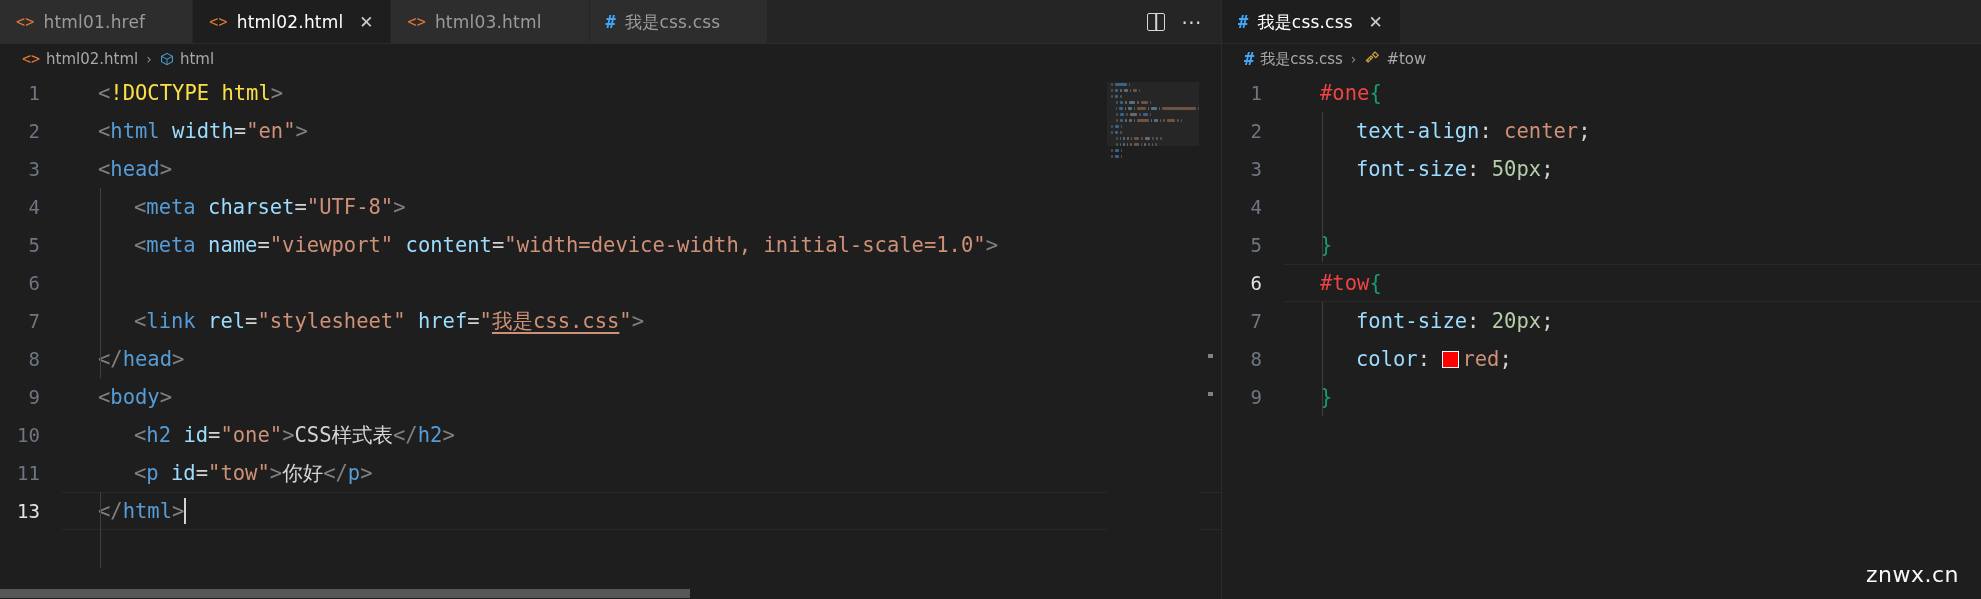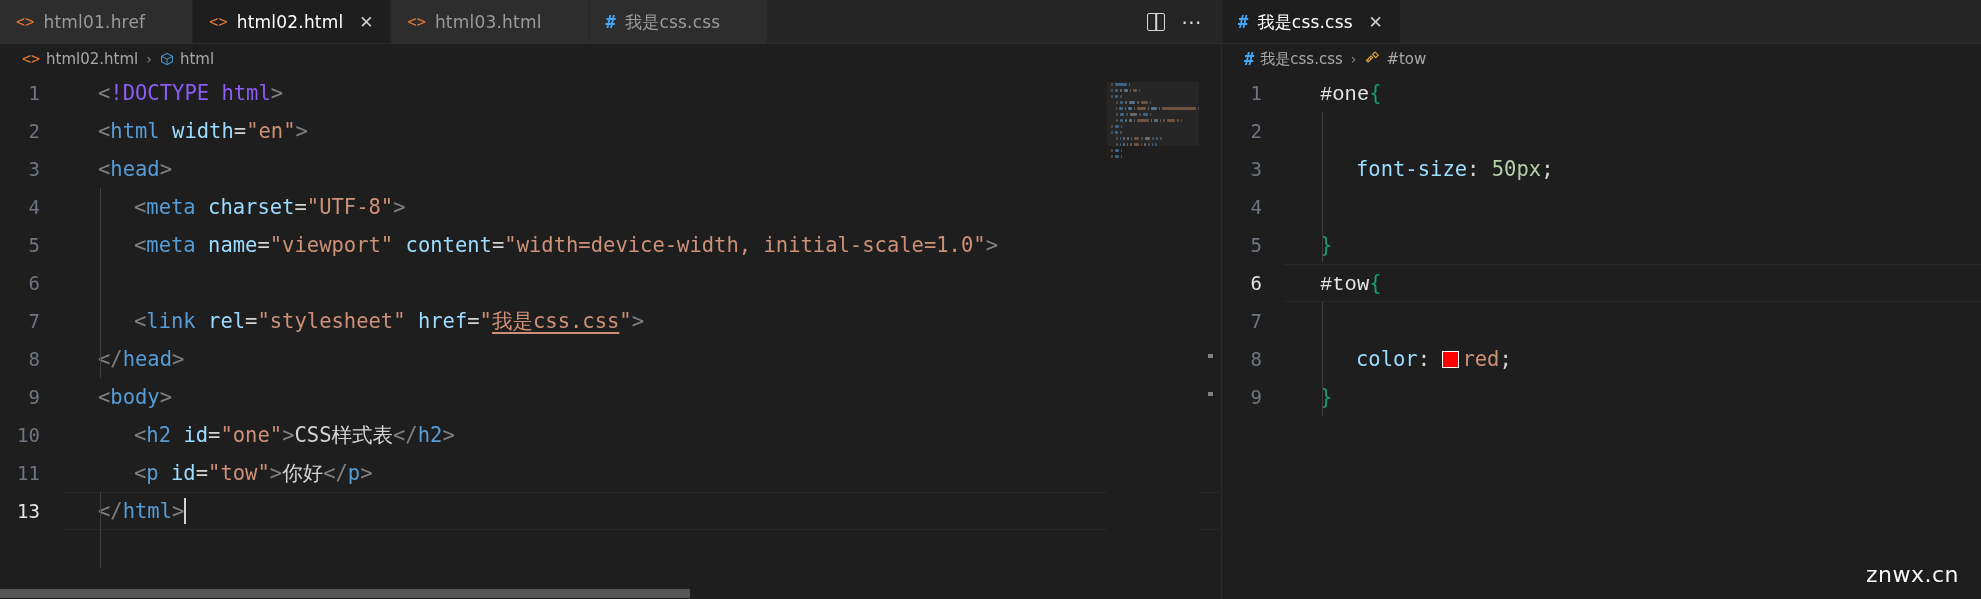--- a/index.html
+++ b/index.html
@@ -91,25 +91,25 @@
     position:absolute; top:0; bottom:0; width:1px; background:#404040;
   }
 
   
   .t-br   { color:#808080; }
   .t-tag  { color:#569cd6; }
   .t-attr { color:#9cdcfe; }
   .t-str  { color:#ce9178; }
   .t-txt  { color:#d4d4d4; }
   .t-eq   { color:#d4d4d4; }
-  .t-sel  { color:#e5e5e5;font-family:Liberation Mono, monospace; }
+  .t-sel  { color:#ef4444; }
   .t-prop { color:#9cdcfe; }
   .t-num  { color:#b5cea8; }
   .t-brace{ color:#179e6f; }
-  .t-doct { color:#8b5cf6; }
+  .t-doct { color:#fde047; }
   .underline-link { text-decoration: underline; text-decoration-color:#ce9178; text-underline-offset: 4px; }
 
   .swatch {
     display:inline-block; width:17px; height:17px; vertical-align:-2px;
     border:1.5px solid #ffffff; margin-right:3px;
   }
   .caret {
     display:inline-block; width:2px; height:26px; background:#d4d4d4; vertical-align:-6px;
   }
 
@@ -367,26 +367,26 @@
           <path d="M8.6 3.4 11 1l3.2 3.2-2.4 2.4z" fill="none" stroke="#d7a43c" stroke-width="1.2"></path>
           <path d="M5.5 6.5 7.2 8.2M3.8 8.2 5.5 9.9" stroke="#d7a43c" stroke-width="1"></path>
         </svg>
         <span>#tow</span>
       </span>
     </div>
 
     <div class="editor">
       <div class="codewrap" id="code-right">
           <div class="line"><div class="ln">1</div><div class="code" style="padding-left: 36px;"><span class="t-sel">#one</span><span class="t-brace">{</span></div></div>
-          <div class="line"><div class="ln">2</div></div>
+          <div class="line"><div class="ln">2</div><div class="code" style="padding-left: 72px;"><span class="t-prop">text-align</span><span class="t-txt">: </span><span class="t-str">center</span><span class="t-txt">;</span></div></div>
           <div class="line"><div class="ln">3</div><div class="code" style="padding-left: 72px;"><span class="t-prop">font-size</span><span class="t-txt">: </span><span class="t-num">50px</span><span class="t-txt">;</span></div></div>
           <div class="line"><div class="ln">4</div></div>
           <div class="line"><div class="ln">5</div><div class="code" style="padding-left: 36px;"><span class="t-brace">}</span></div></div>
           <div class="line active-line"><div class="ln">6</div><div class="code" style="padding-left: 36px;"><span class="t-sel">#tow</span><span class="t-brace">{</span></div></div>
-          <div class="line"><div class="ln">7</div></div>
+          <div class="line"><div class="ln">7</div><div class="code" style="padding-left: 72px;"><span class="t-prop">font-size</span><span class="t-txt">: </span><span class="t-num">20px</span><span class="t-txt">;</span></div></div>
           <div class="line"><div class="ln">8</div><div class="code" style="padding-left: 72px;"><span class="t-prop">color</span><span class="t-txt">: </span><span class="swatch" style="background: rgb(255, 0, 0);"></span><span class="t-str">red</span><span class="t-txt">;</span></div></div>
           <div class="line"><div class="ln">9</div><div class="code" style="padding-left: 36px;"><span class="t-brace">}</span></div></div>
           <div class="guide" style="left: 100px; top: 38px; height: 150px;"></div>
           <div class="guide" style="left: 100px; top: 228px; height: 114px;"></div>
         </div>
       <div class="mm-right"></div>
     </div>
 
     <div class="watermark">znwx.cn</div>
   </div>

